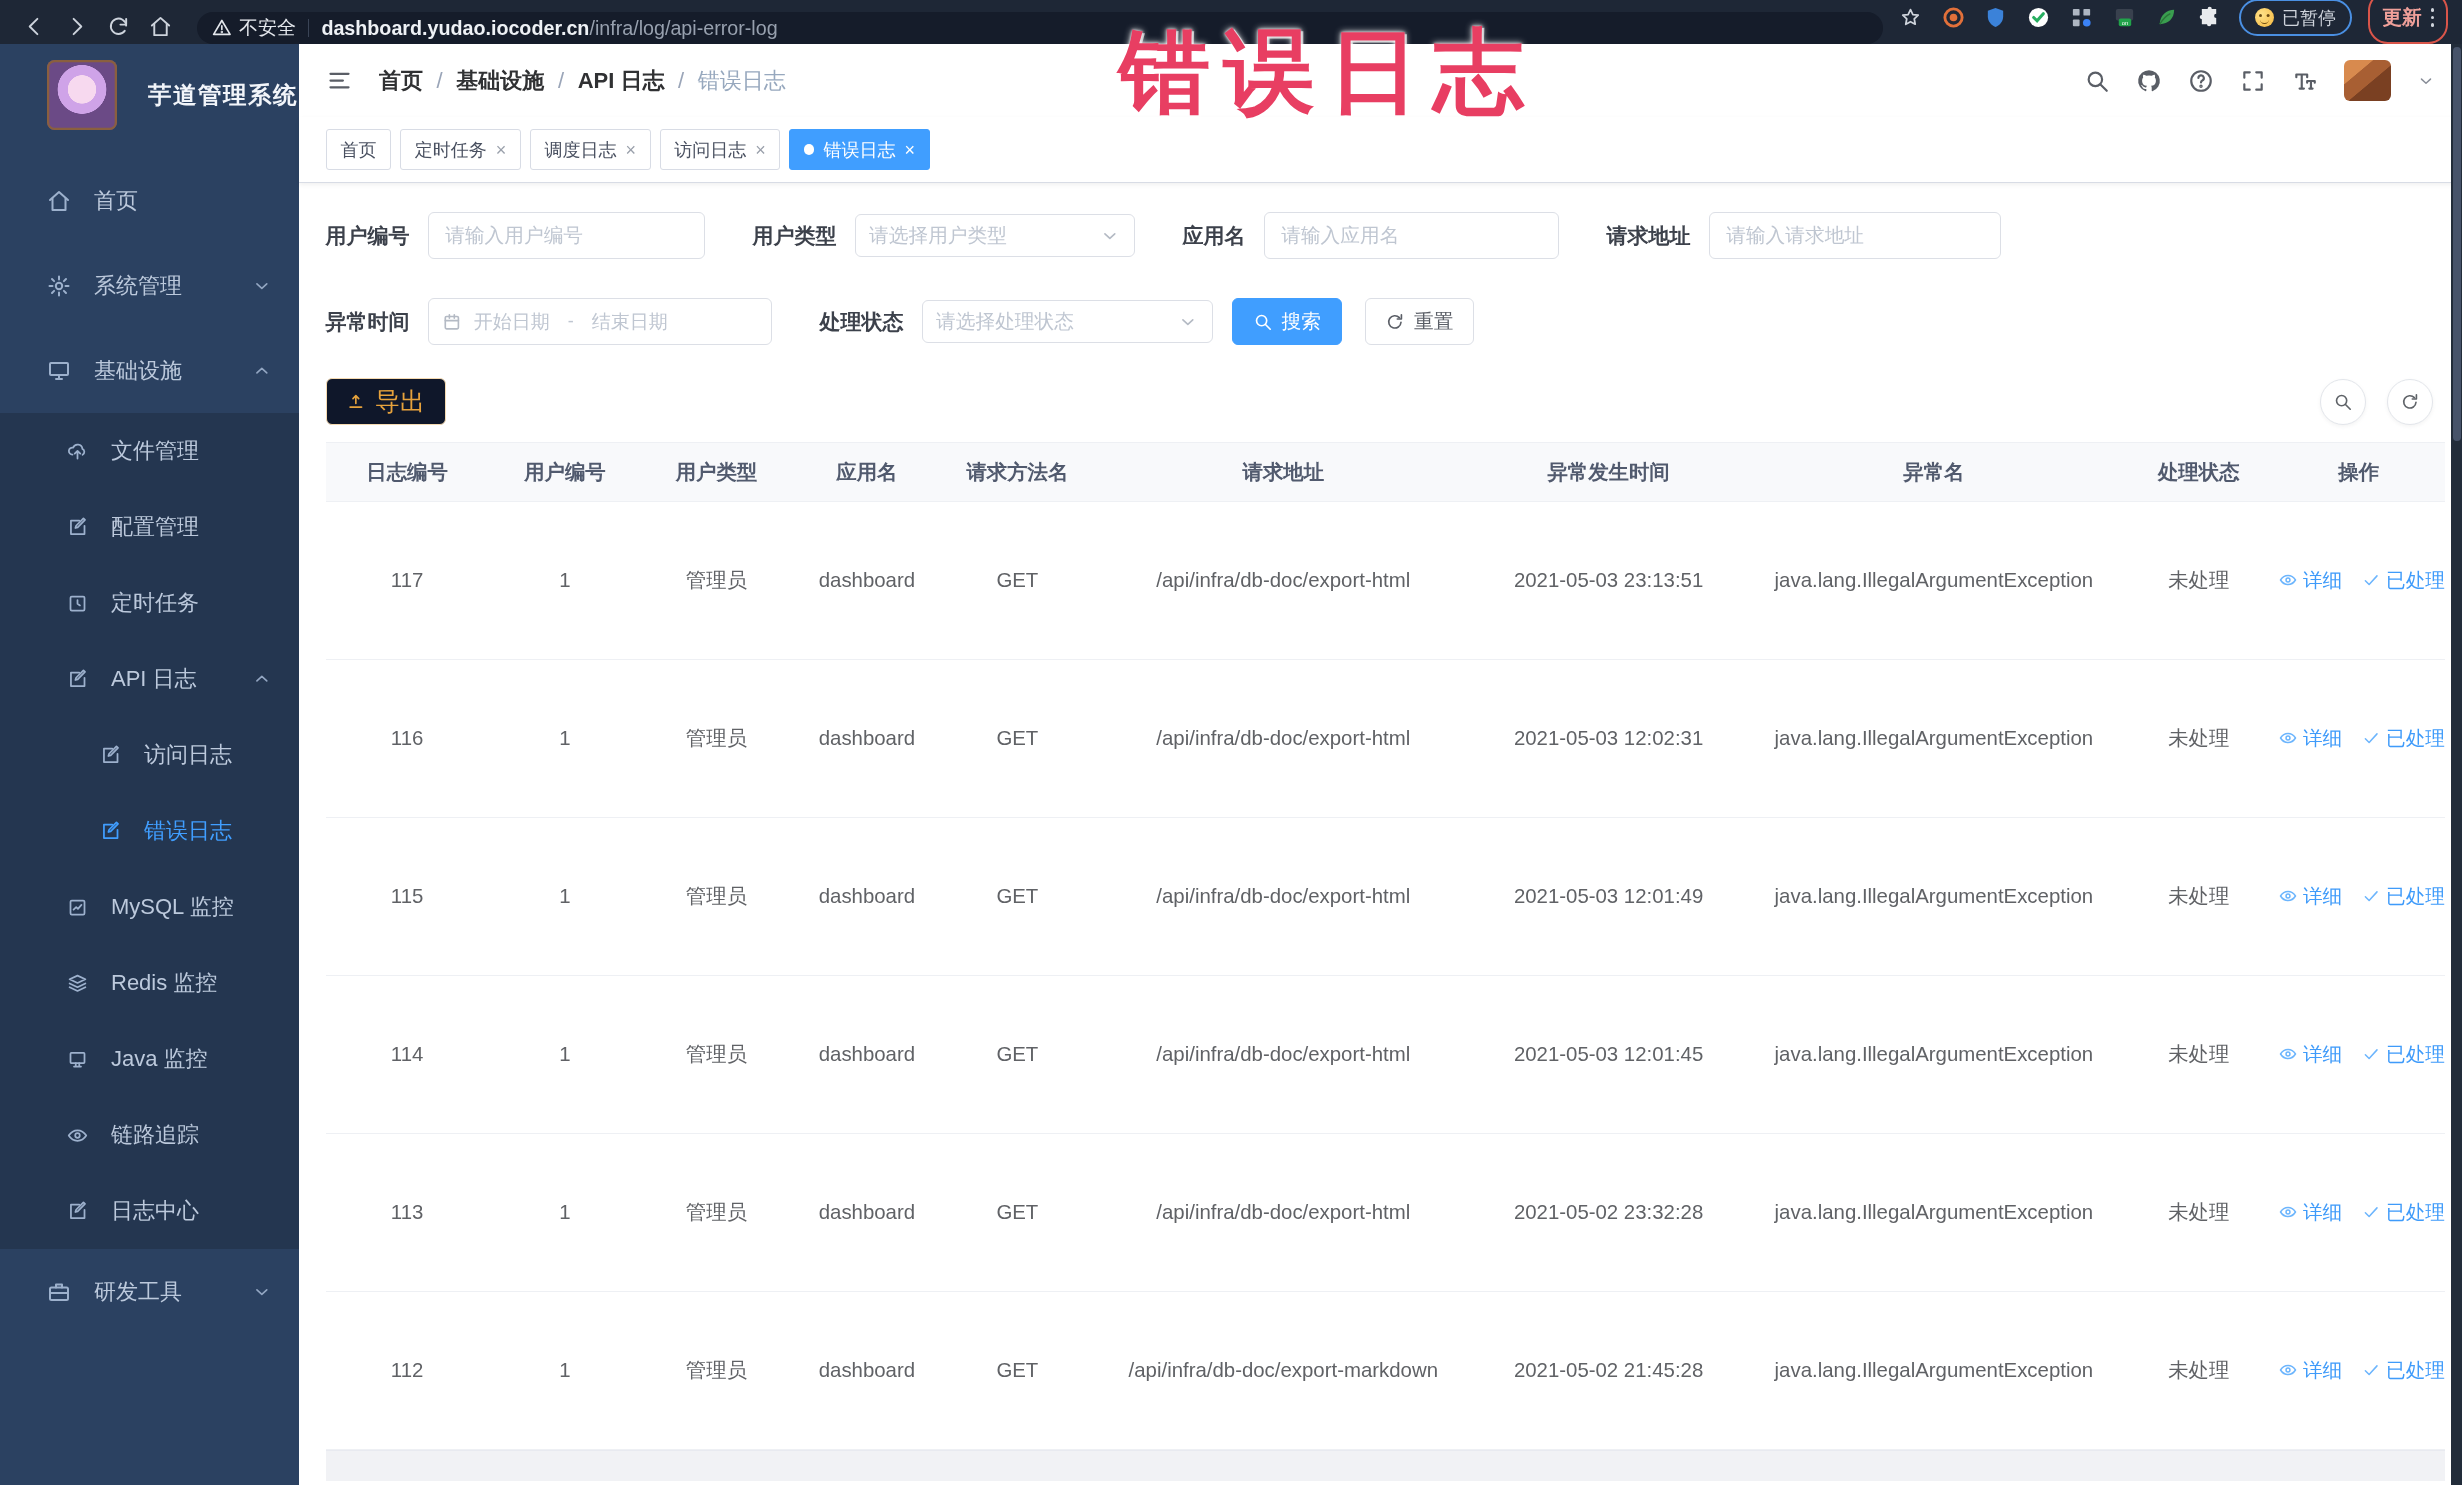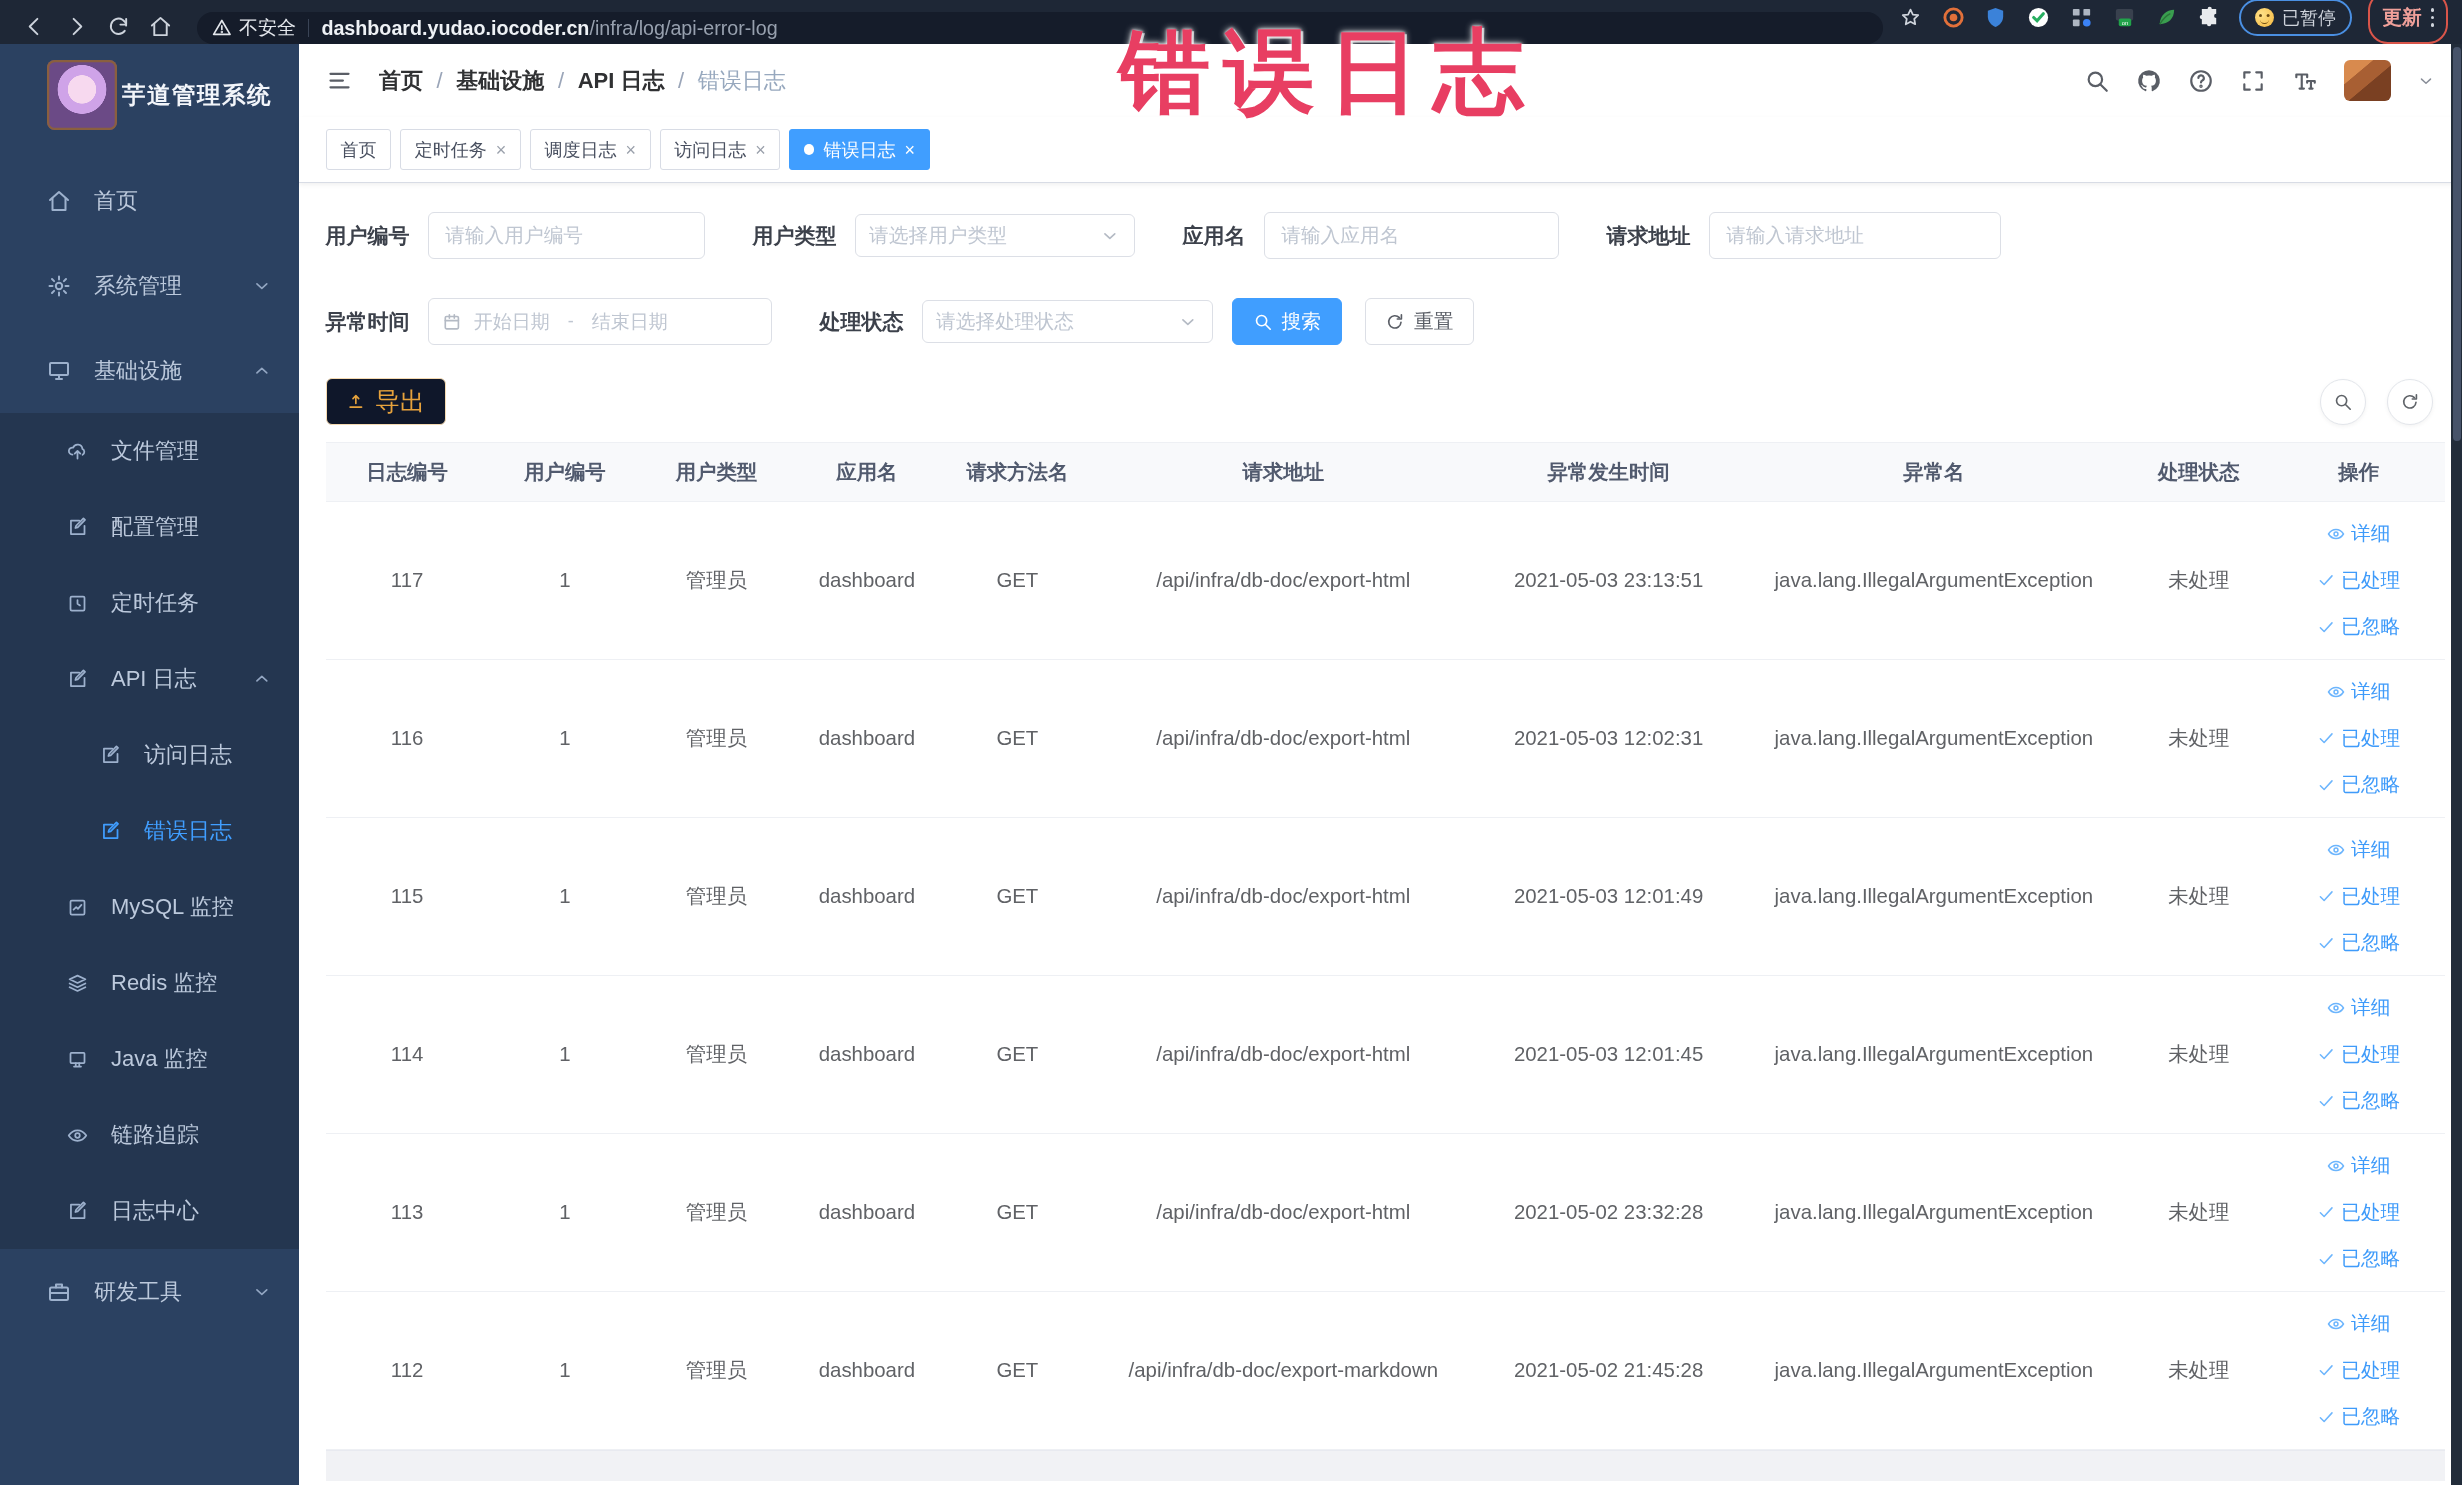--- a/index.html
+++ b/index.html
@@ -22,21 +22,21 @@
   .chip .face{width:19.7px;height:19.7px;border-radius:50%;background:radial-gradient(circle at 35% 35%,#ffe38a,#f5b63c);position:relative}
   .chip .face:before{content:"";position:absolute;left:4.5px;top:6px;width:3px;height:3px;border-radius:50%;background:#6b4a12;box-shadow:7.6px 0 0 #6b4a12}
   .chip .face:after{content:"";position:absolute;left:5.3px;top:10.6px;width:9px;height:4.5px;border-bottom:1.5px solid #6b4a12;border-radius:0 0 7.6px 7.6px}
   .update-pill{display:flex;align-items:center;gap:9px;border:2.3px solid #d9554a;border-radius:19.7px;height:33px;padding:8px 12px;color:#f0a09a;font-size:19.7px;font-weight:700}
   .kebab{display:flex;flex-direction:column;gap:3.8px}
   .kebab i{width:3.8px;height:3.8px;border-radius:50%;background:#cfd4dc}
 
   
   .app{display:flex;height:1442px}
   .sidebar{width:299px;background:#2b4161;flex:none;color:#bcc9dc;overflow:hidden}
-  .logo-row{display:flex;align-items:center;gap:5px;padding:18px 0 7.6px 47px;height:91px;box-sizing:border-box}
+  .logo-row{display:flex;align-items:center;gap:31px;padding:18px 0 7.6px 47px;height:91px;box-sizing:border-box}
   .logo-img{width:70px;height:70px;border-radius:7.6px;background:
       radial-gradient(circle at 50% 42%,#f7d9ef 0 26%,#cfa3e8 27% 45%,#6b4a86 46% 100%);
       box-shadow:inset 0 0 0 2.3px #8a5f3f;flex:none}
   .logo-title{font-size:23.5px;font-weight:700;color:#f2f5fa;letter-spacing:1.5px}
   .menu{padding-top:23px}
   .menu-item{display:flex;align-items:center;gap:23px;cursor:pointer;font-size:22px;color:#bcc9dc}
   .menu-item .ic{color:#9db1cd}
   .menu-item.lv1{height:85px;padding-left:47px;background:#2b4161}
   .menu-item.lv2{height:76px;padding-left:67px;background:#243650}
   .menu-item.lv3{height:76px;padding-left:100px;background:#243650}
@@ -89,21 +89,21 @@
   .btn.warn{background:#0f172a;border:1.5px solid #f5dab1;color:#e6a23c;font-size:25px}
 
   .toolbar-row{display:flex;align-items:center;margin-top:33px}
   .round-btns{margin-left:auto;display:flex;gap:21px;margin-right:12px}
   .round-btn{width:44px;height:44px;border-radius:50%;border:1.5px solid #e3e6eb;background:#fff;display:flex;align-items:center;justify-content:center;color:#5f6368;cursor:pointer;box-shadow:0 1.5px 4.5px rgba(0,0,0,.05)}
 
   table.grid{width:100%;border-collapse:collapse;table-layout:fixed;margin-top:16.7px}
   table.grid th{height:58px;font-size:20.4px;font-weight:700;color:#515a6e;background:#f8f9fb;
      border-top:1.5px solid #eef0f4;border-bottom:1.5px solid #eef0f4;text-align:center;padding:0 6px;overflow:hidden;white-space:nowrap}
   table.grid td{height:157px;font-size:20.4px;color:#606266;text-align:center;border-bottom:1.5px solid #eef0f4;padding:0 6px;overflow:hidden;white-space:nowrap}
-  .actions{display:flex;flex-direction:column;align-items:center;gap:19.7px}
+  .actions{display:flex;flex-direction:row;align-items:center;gap:19.7px}
   .act{display:flex;align-items:center;gap:6px;color:#3f9bfa;font-size:19.7px;cursor:pointer}
   .act .ic{color:#6cb5fd}
   .partial-row{height:30px;background:#f1f2f5;border-top:1.5px solid #e8eaf0}
 
   
   .annotation{position:absolute;left:1119px;top:10.6px;z-index:50;font-size:91px;font-weight:700;
      letter-spacing:13.6px;color:#e83e62;white-space:nowrap;
      text-shadow:0 0 7.6px rgba(255,255,255,.95),0 0 3px rgba(255,255,255,.9),2.3px 2.3px 0 rgba(255,255,255,.65)}
   .page-scrollbar{position:absolute;right:0;top:44px;width:10.6px;height:1442px;background:#222c3a;z-index:20}
   .page-scrollbar .thumb{position:absolute;top:3px;left:1.5px;width:7.6px;height:394px;border-radius:3.8px;background:#47536a}

